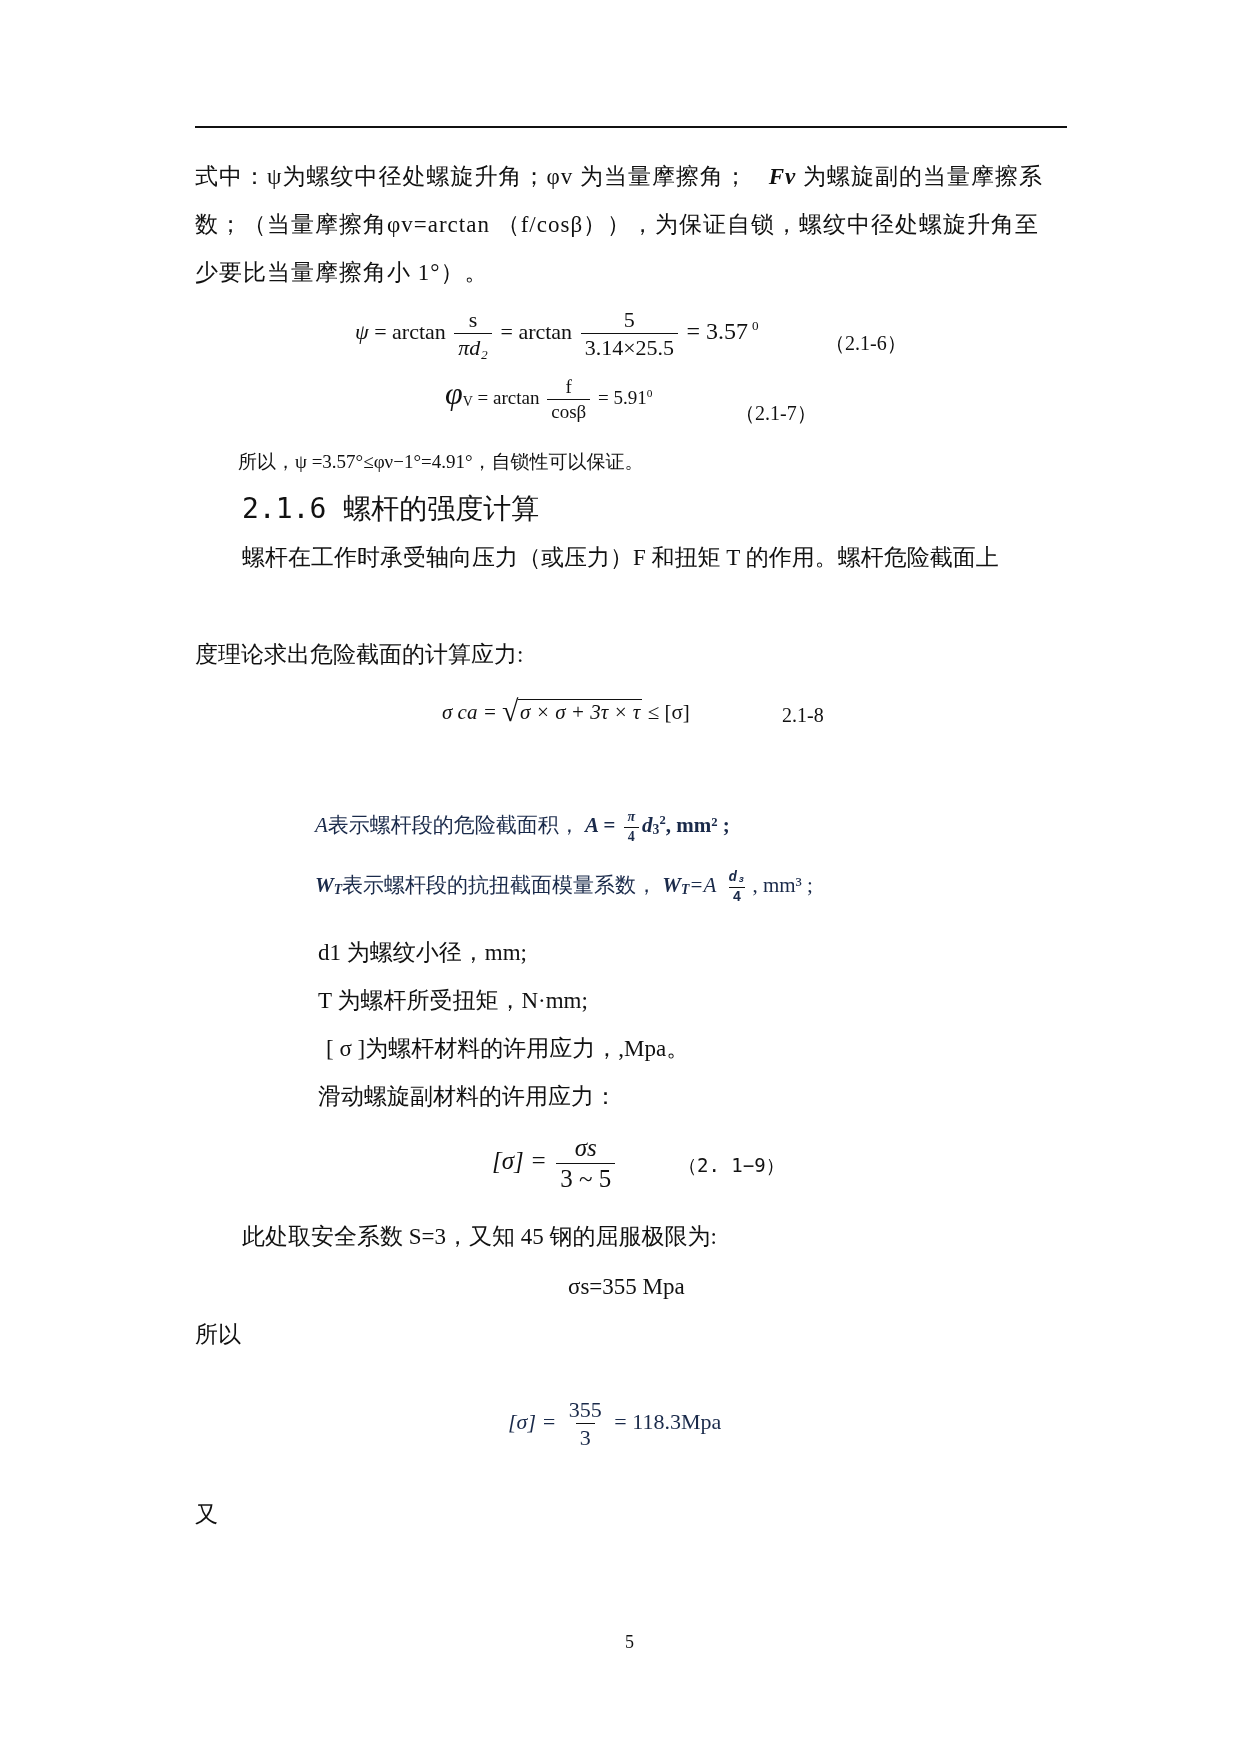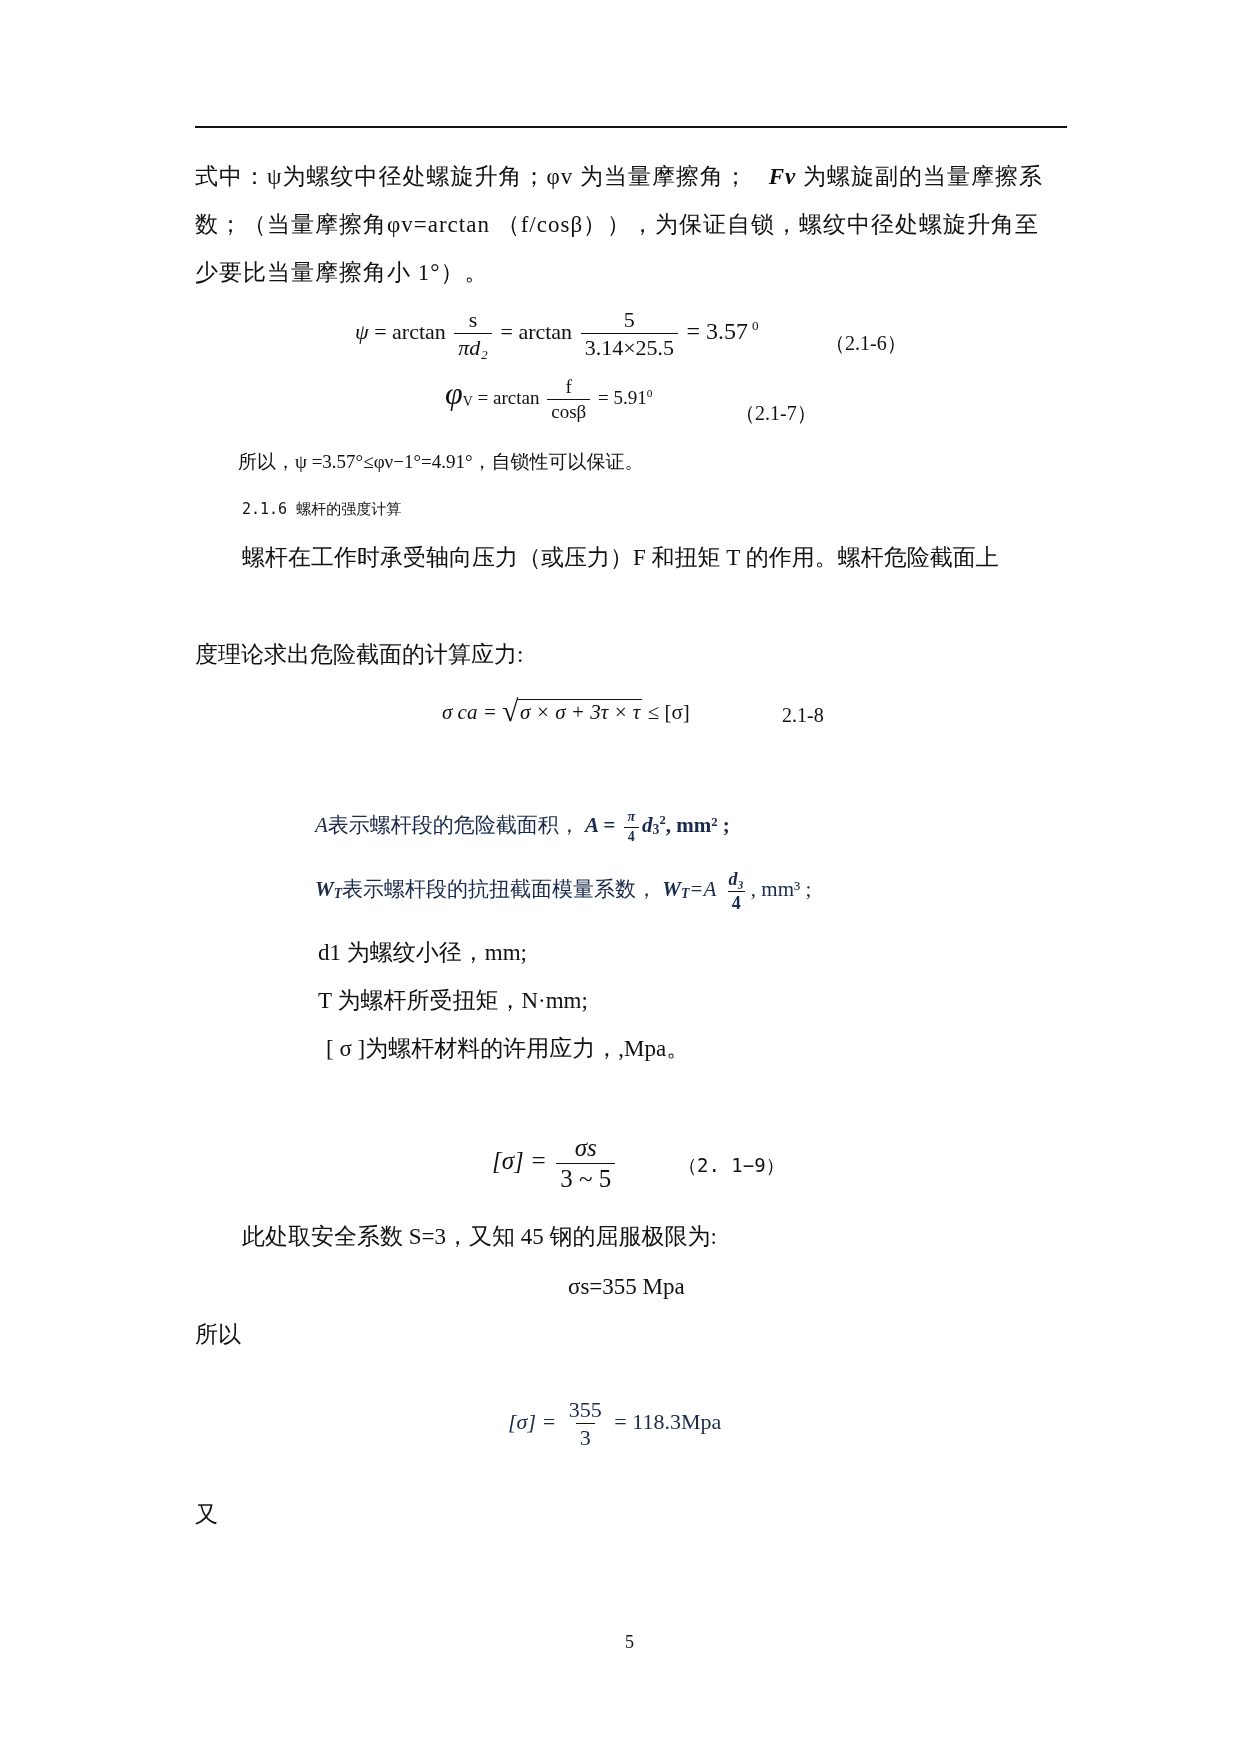--- a/index.html
+++ b/index.html
@@ -22,21 +22,21 @@
     .frac .den { border-top: 1.5px solid #111; padding: 2px 4px 0; line-height: 1.05; }
     .it { font-style: italic; }
     .sup { font-size: 0.6em; vertical-align: super; }
     .sub { font-size: 0.65em; vertical-align: -0.15em; }
     .eqno { position: absolute; white-space: nowrap; font-size: 20px; }
     .sqrt { display: inline-block; position: relative; padding-left: 16px; }
     .sqrt .rad { position: absolute; left: 0; top: -6px; font-size: 30px; }
     .sqrt .body { border-top: 1.5px solid #111; padding: 0 2px; }
     .blue { color: #1a2a4a; }
     .bold { font-weight: bold; }
-    .mono { font-family: "DejaVu Sans Mono", "Liberation Mono", monospace; font-size: 15px; }
+    .mono { font-family: "DejaVu Sans Mono", "Liberation Mono", monospace; font-size: 28px; }
     .pageno { position: absolute; left: 625px; top: 1632px; font-size: 18px; }
   </style>
 </head>
 <body>
 
 <div class="page">
 
   <div class="header-rule"></div>
 
   <div class="line" style="left:195px; top:162px; letter-spacing:1px;">
@@ -96,29 +96,30 @@
     <span class="it bold">A =</span>
     <span class="frac" style="font-size:14px;">
       <span class="num it bold">π</span>
       <span class="den bold">4</span>
     </span><span class="it bold">d</span><span class="sub bold">3</span><span class="sup bold">2</span><span class="bold">, mm² ;</span>
   </div>
 
   <div class="line blue" style="left:315px; top:870px; font-size:21px;">
     <span class="it bold">W</span><span class="sub it bold">T</span><span>表示螺杆段的抗扭截面模量系数，</span>
     <span class="it bold">W</span><span class="sub it bold">T</span><span class="it">=A</span>
-    <span class="frac" style="font-size:18px;">
+    <span class="frac" style="font-size:14px;font-family:Liberation Mono, monospace;">
       <span class="num it bold">d₃</span>
       <span class="den bold">4</span>
     </span><span>,  mm³ ;</span>
   </div>
 
   <div class="line" style="left:318px; top:938px;">d1 为螺纹小径，mm;</div>
   <div class="line" style="left:318px; top:986px;">T 为螺杆所受扭矩，N·mm;</div>
   <div class="line" style="left:326px; top:1034px;text-align:center;">[ σ ]为螺杆材料的许用应力，,Mpa。</div>
+  <div class="line" style="left:318px; top:1082px;">滑动螺旋副材料的许用应力：</div>
 
   <div class="eq" style="left:492px; top:1135px; font-size:25px;">
     <span class="it">[σ] =</span>
     <span class="frac">
       <span class="num it">σs</span>
       <span class="den">3 ~ 5</span>
     </span>
   </div>
   <div class="eqno mono" style="left:678px; top:1153px; font-size:19px;">（2. 1−9）</div>
 

